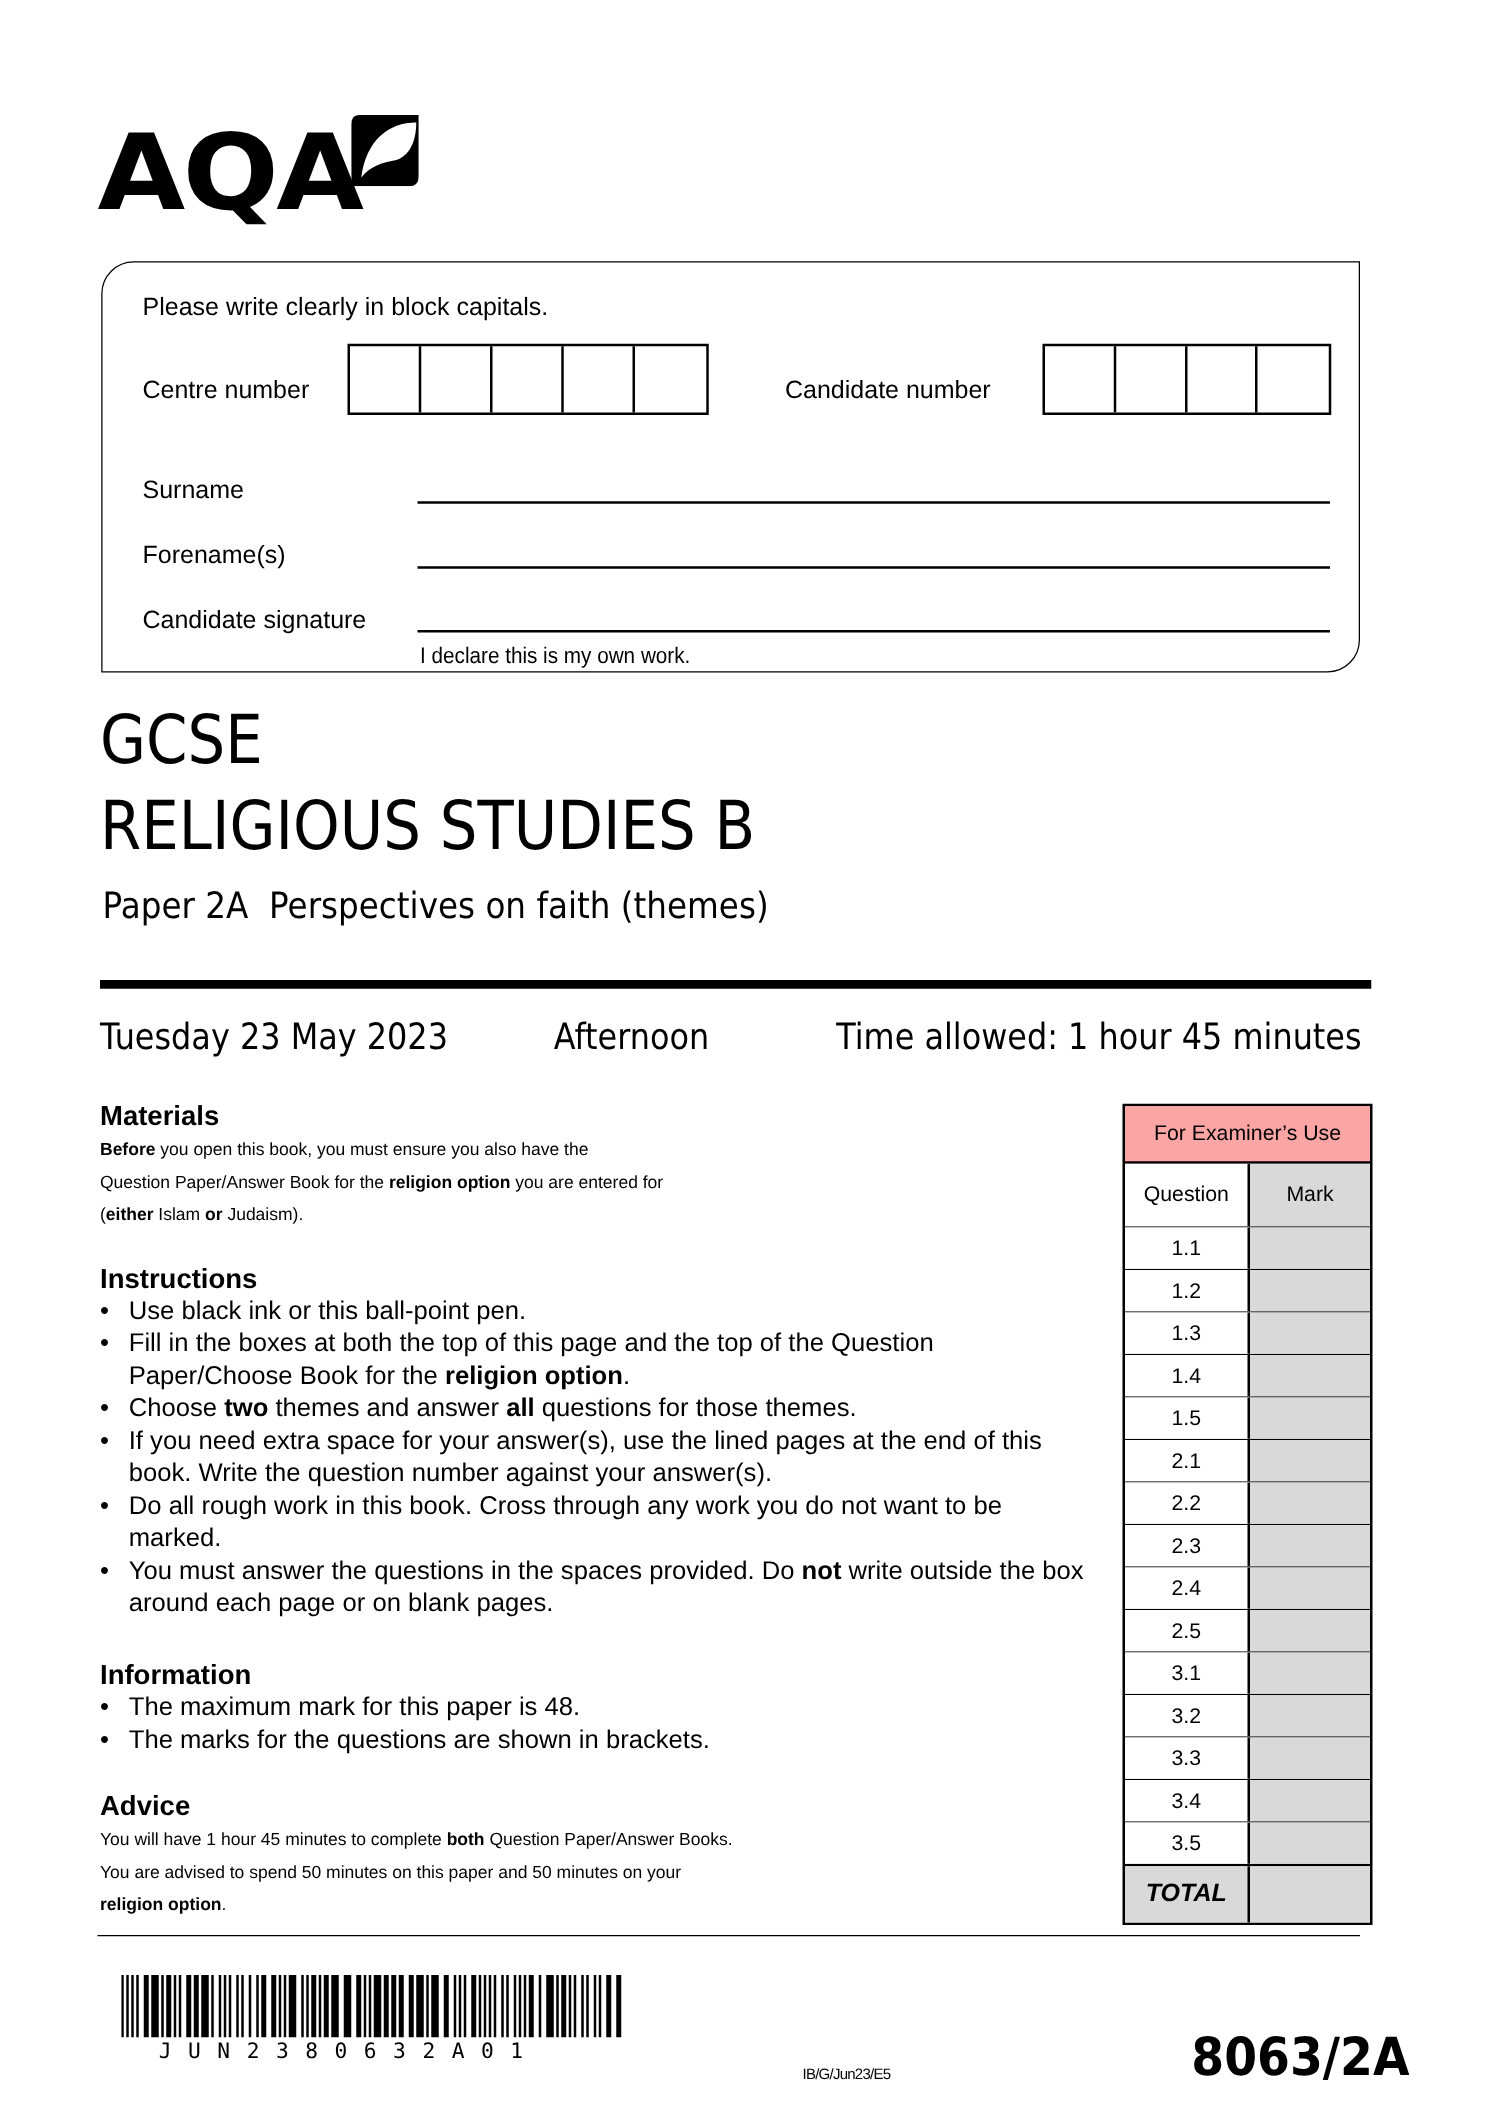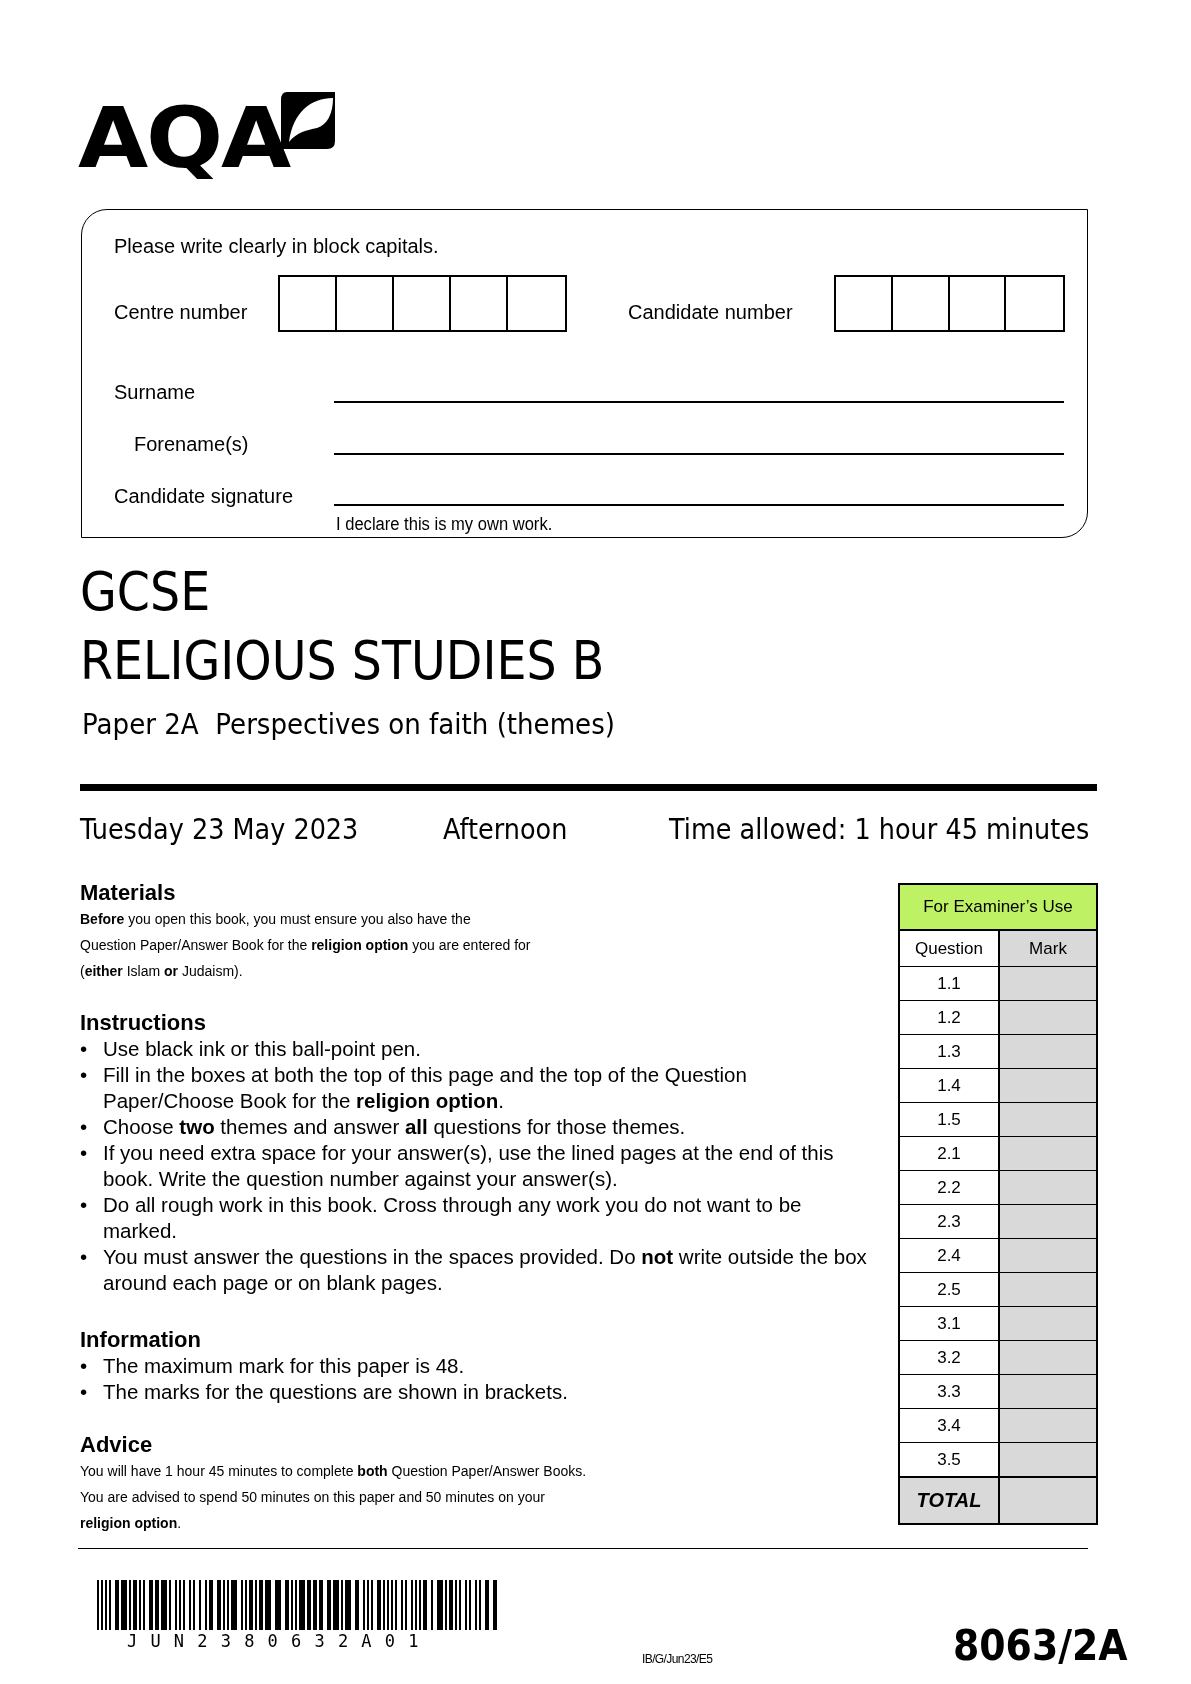--- a/index.html
+++ b/index.html
@@ -35,24 +35,24 @@
   
   .sec-heading { left: 80px; font-size: 22px; font-weight: bold; line-height: 1; }
   .para { left: 80px; font-size: 14px; line-height: 26px; width: 820px; }
   .bullets { left: 80px; margin: 0; padding: 0; list-style: none; font-size: 20.5px; line-height: 26px; width: 800px; }
   .bullets li { position: relative; padding-left: 23px; }
   .bullets li::before { content: "\2022"; position: absolute; left: 0; top: 0; }
   b { font-weight: bold; }
 
   
   #exam-table { left: 898px; top: 883px; width: 200px; border: 2.5px solid #000; box-sizing: border-box; }
-  .et-head { height: 46px; background: #bef264; display: flex; align-items: center; justify-content: center;
+  .et-head { height: 46px; background: #fca5a5; display: flex; align-items: center; justify-content: center;
              font-size: 17px; border-bottom: 2px solid #000; box-sizing: border-box; }
   .et-row { display: flex; height: 34px; border-bottom: 1.5px solid #000; box-sizing: border-box; }
-  .et-row.colhead { height: 36px; justify-content: flex-end; }
+  .et-row.colhead { height: 51px; justify-content: flex-end; }
   .et-q { width: 100px; border-right: 2px solid #000; box-sizing: border-box; display: flex; align-items: center;
           justify-content: center; font-size: 17px; background: #fff; }
   .et-m { flex: 1; background: #d9d9d9; display: flex; align-items: center; justify-content: center; font-size: 17px; }
   .et-row.total { height: 46px; border-bottom: none; border-top: 1px solid #000; font-style: italic; }
   .et-row.total .et-q { background: #d9d9d9; font-weight: bold; font-size: 20px; }
 
   #footer-line { left: 78px; top: 1548px; width: 1010px; height: 0; border-top: 1.5px solid #000; }
   #barcode { left: 97px; top: 1580px; width: 406px; height: 50px; }
   #barcode-text { left: 127px; top: 1633px; font-family: "DejaVu Sans Mono", monospace; font-size: 17px;
                   letter-spacing: 13.2px; line-height: 1; }
@@ -85,21 +85,21 @@
 <div class="abs digit-boxes" style="left:834px; top:275px; width:231px;">
   <div class="digit-box"></div>
   <div class="digit-box"></div>
   <div class="digit-box"></div>
   <div class="digit-box"></div>
 </div>
 
 <div class="abs form-label" style="left:114px; top:382px;">Surname</div>
 <div class="abs write-line" style="top:401px;"></div>
 
-<div class="abs form-label" style="left:114px; top:434px;margin-left:20px;">Forename(s)</div>
+<div class="abs form-label" style="left:114px; top:434px;">Forename(s)</div>
 <div class="abs write-line" style="top:453px;"></div>
 
 <div class="abs form-label" style="left:114px; top:486px;">Candidate signature</div>
 <div class="abs write-line" style="top:504px;"></div>
 <div class="abs" style="left:336px; top:514px; font-size:18px; transform:scaleX(0.92); transform-origin:left top;">I declare this is my own work.</div>
 
 <div id="title-gcse" class="abs title">GCSE</div>
 <div id="title-subject" class="abs title">RELIGIOUS STUDIES B</div>
 <div id="title-paper" class="abs title" style="white-space:pre;">Paper 2A  Perspectives on faith (themes)</div>
 <div id="title-bar" class="abs"></div>

